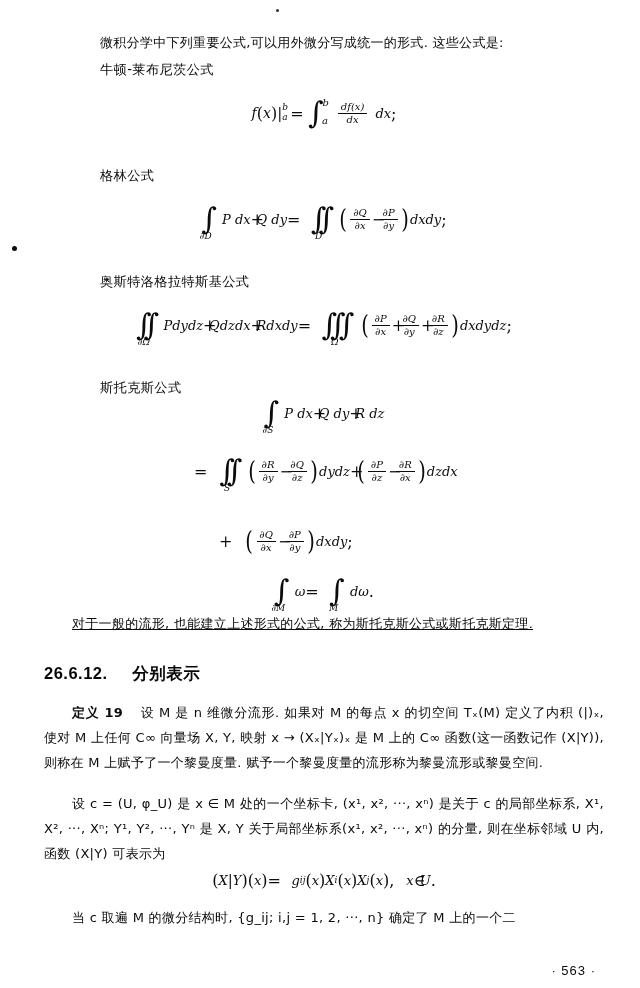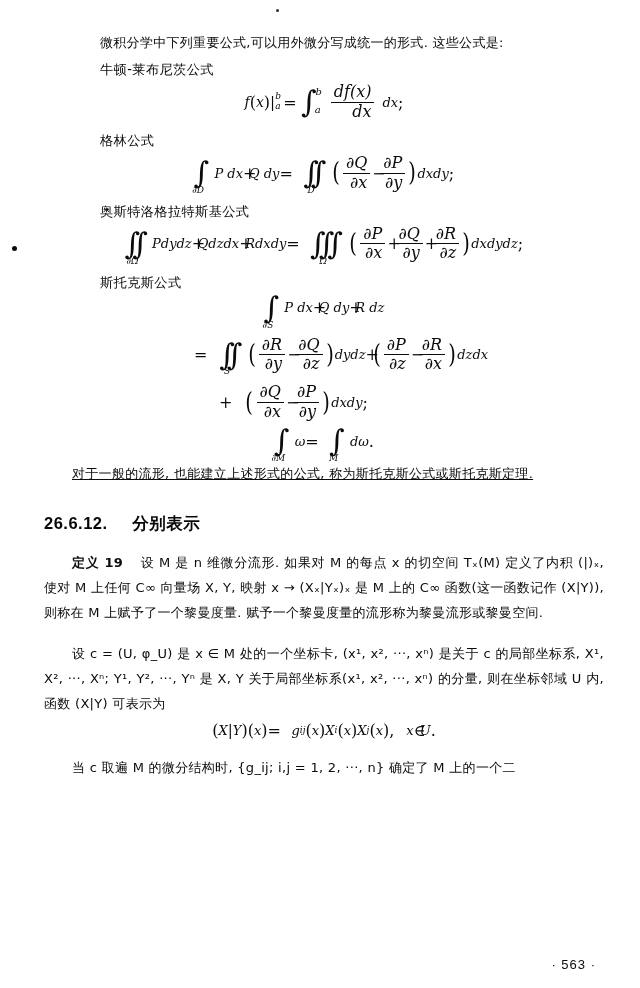--- a/index.html
+++ b/index.html
@@ -93,25 +93,25 @@
     font-family: "DejaVu Serif", serif;
     display: inline-block;
     position: relative;
     font-size: 30px;
     line-height: 0.8;
     font-style: normal;
   }
   .frac {
     display: inline-block;
     vertical-align: middle;
-    text-align: right;
+    text-align: center;
     font-style: italic;
-    font-size: 16px;
+    font-size: 10px;
     line-height: 1.15;
-    margin: 0 2px;
+    margin: 18px 2px;
   }
   .frac .n { display: block; padding: 0 3px; }
   .frac .d { display: block; border-top: 1px solid #111; padding: 0 3px; }
   .it { font-style: italic; }
   .up { font-style: normal; }
   .sz13 { font-size: 13px; }
   .sz14 { font-size: 14px; }
   .paren {
     font-size: 26px;
     font-style: normal;
@@ -131,21 +131,21 @@
     font-style: italic;
   }
   .vbar {
     font-style: normal;
     font-size: 15px;
   }
   .bold { font-weight: bold; }
   .page-num {
     position: absolute;
     right: 44px;
-    bottom: 16px;
+    bottom: 10px;
     font-family: "Liberation Sans", sans-serif;
     font-size: 13px;
     letter-spacing: 1px;
   }
   .dot-mark {
     position: absolute;
     left: 12px;
     top: 246px;
     width: 5px;
     height: 5px;
@@ -155,21 +155,21 @@
   .top-dot {
     position: absolute;
     left: 276px;
     top: 9px;
     width: 3px;
     height: 3px;
     border-radius: 50%;
     background: #333;
   }
   .mt6 { margin-top: 6px; text-decoration: underline; }
-  .mt10 { margin-top: 11px; }
+  .mt10 { margin-top: 24px; }
   .line-eq {
     display: flex;
     align-items: center;
     padding-left: 150px;
     margin: 6px 0;
   }
   .line-eq2 {
     display: flex;
     align-items: center;
     padding-left: 175px;

